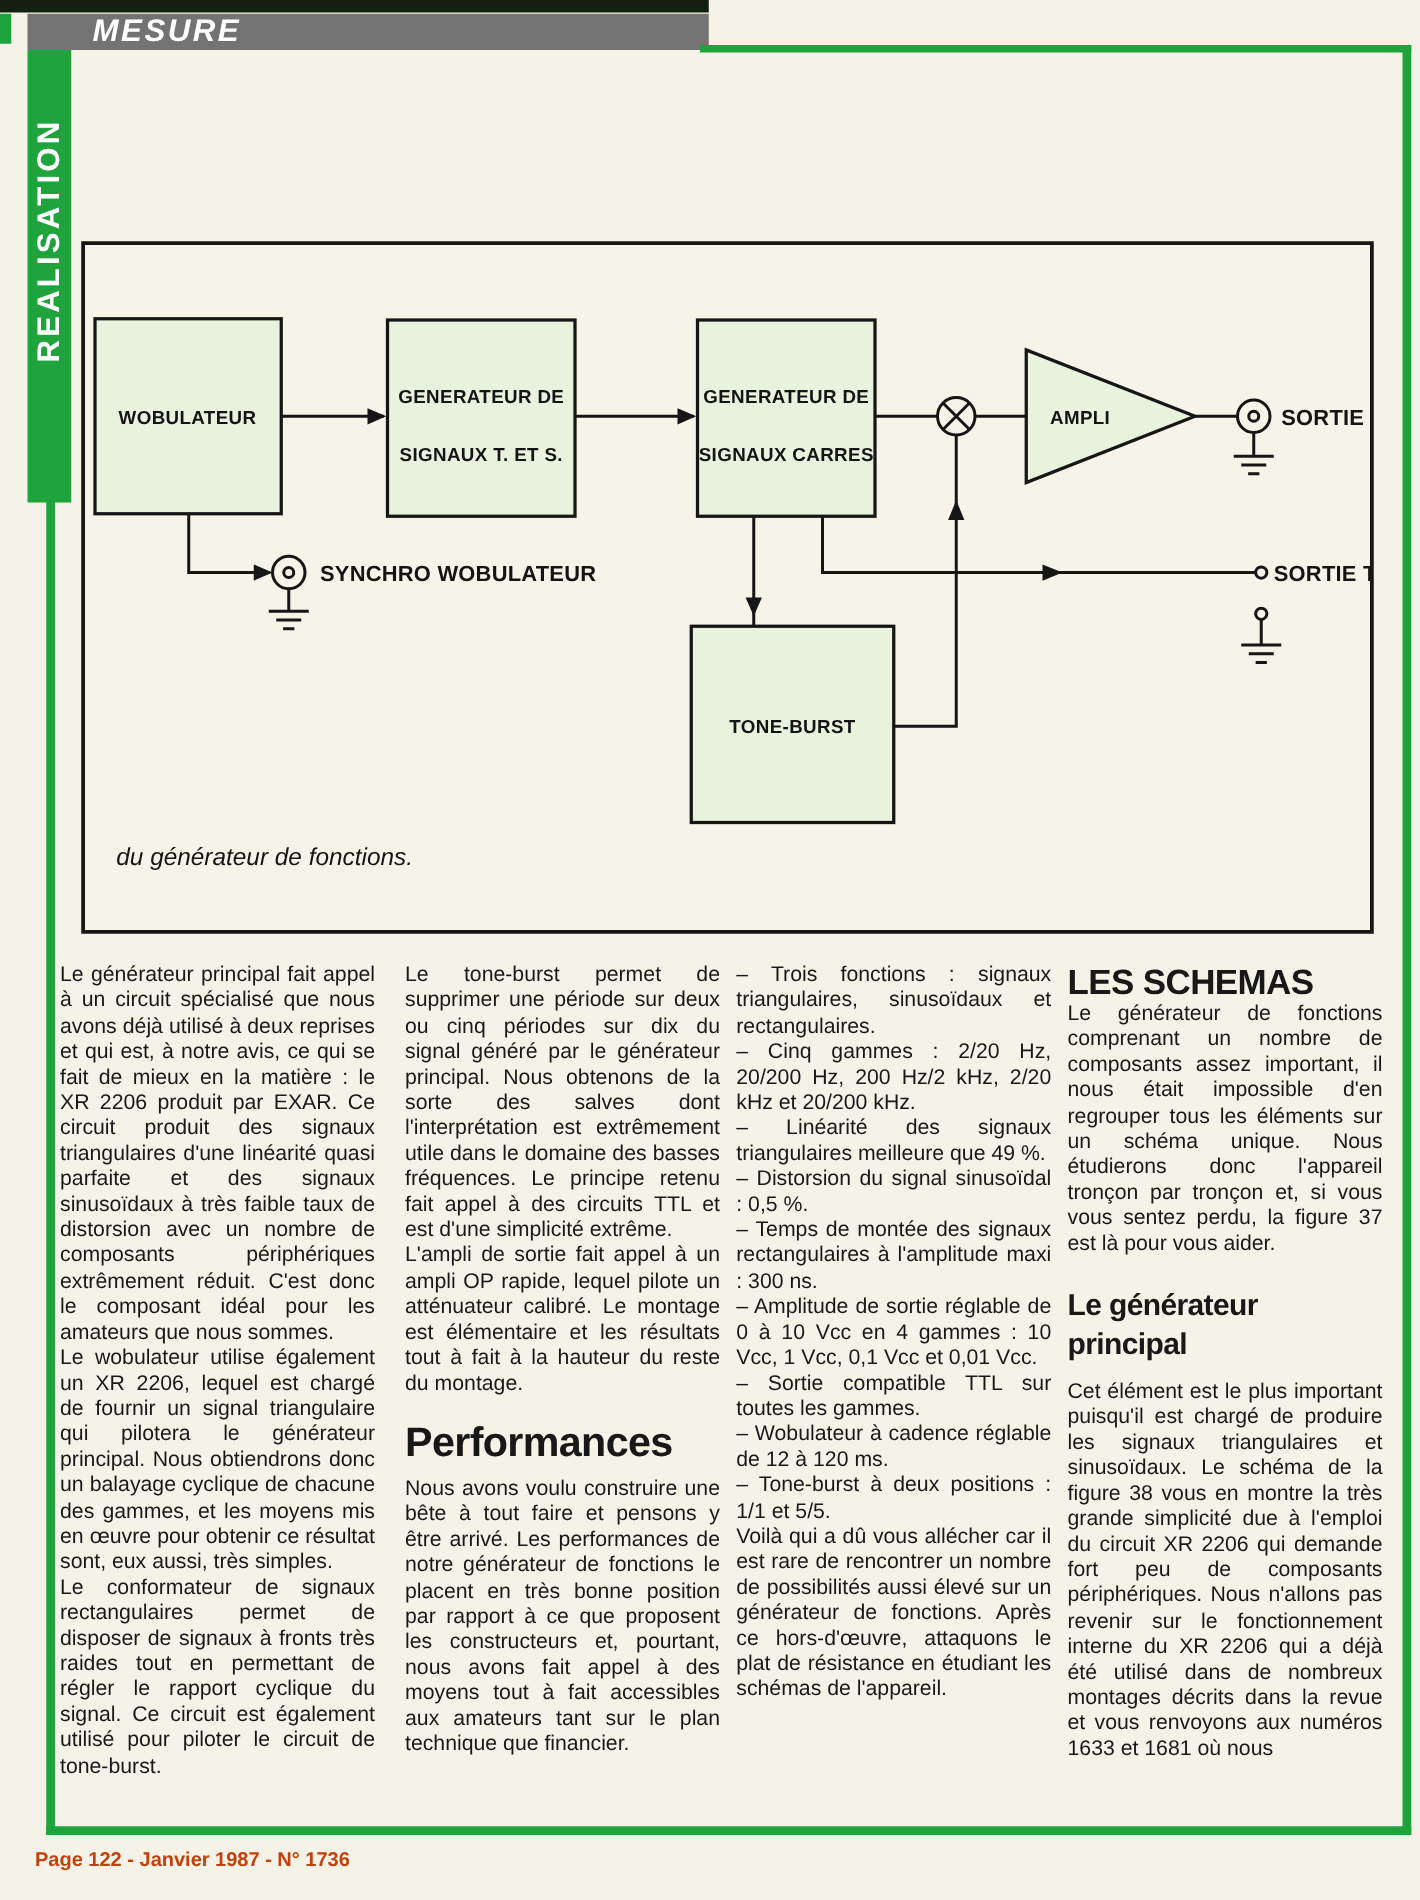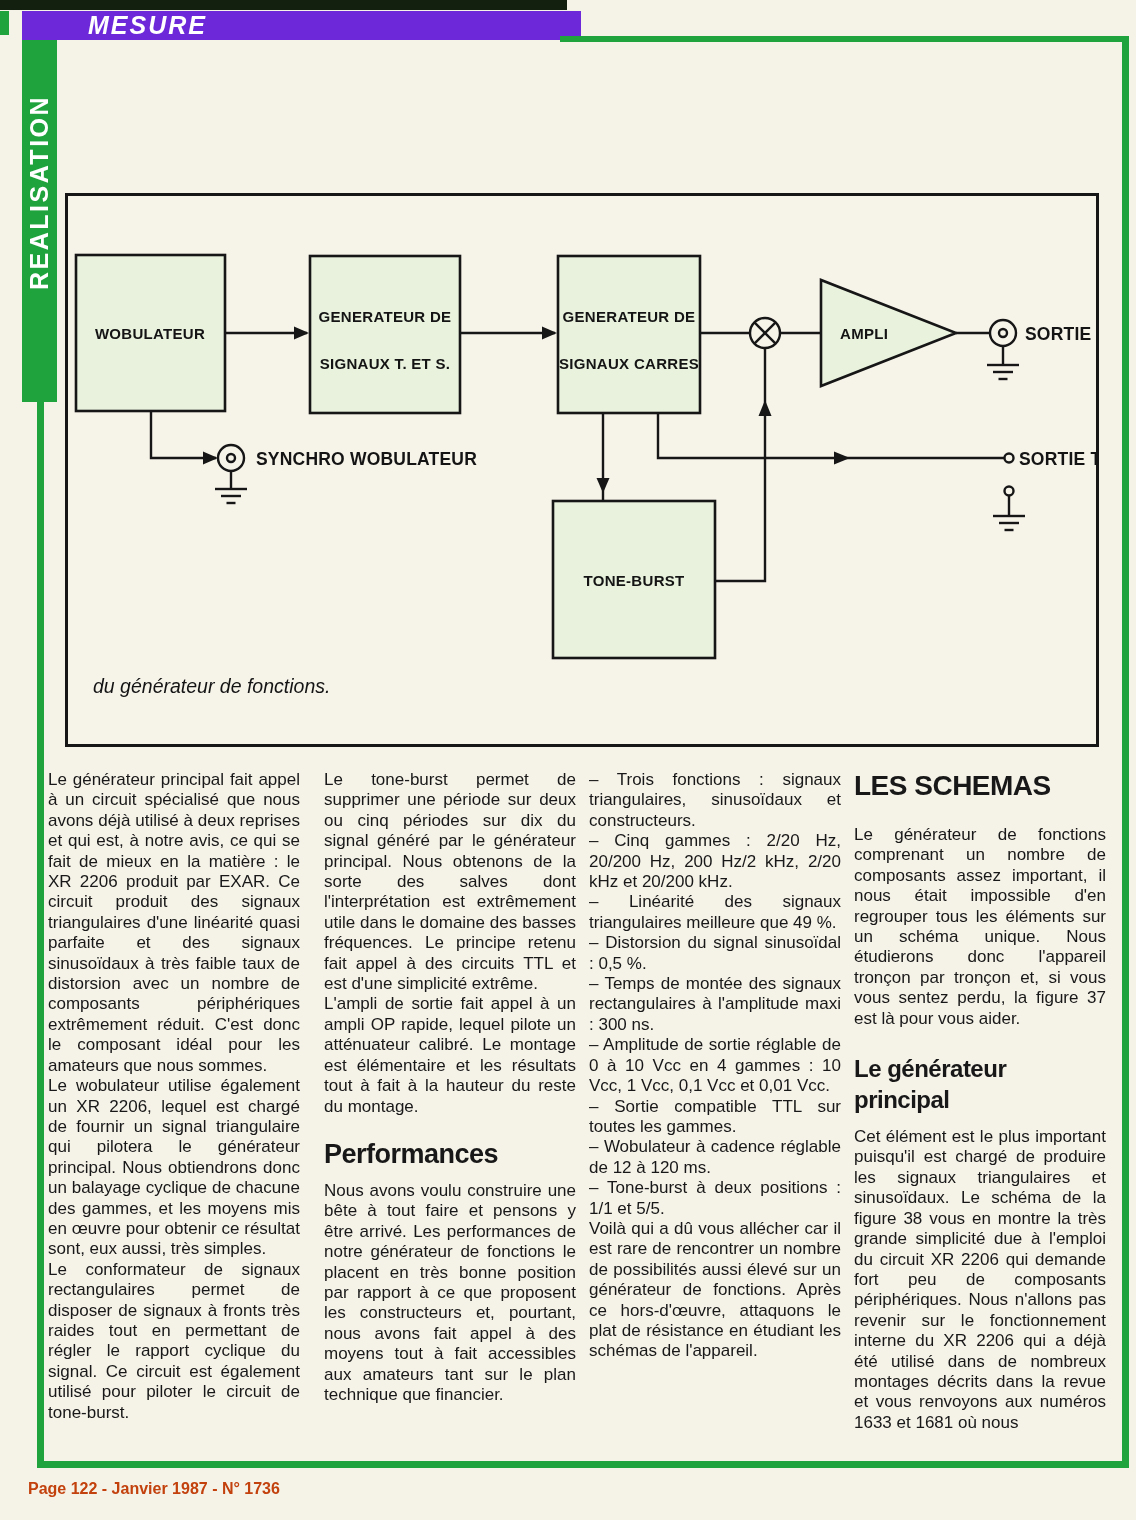--- a/index.html
+++ b/index.html
@@ -5,22 +5,22 @@
   html,body{margin:0;padding:0;}
   body{
     width:1136px;height:1520px;position:relative;overflow:hidden;
     background:#f5f2e8;color:#171717;
     font-family:"Liberation Sans", sans-serif;
   }
   .abs{position:absolute;}
   
   .top-strip{left:0;top:0;width:567px;height:10px;background:#13200f;}
   .left-sliver{left:0;top:11px;width:9px;height:24px;background:#1fa33c;}
-  .mesure-bar{left:22px;top:11px;width:545px;height:29px;background:#6d28d9;
-    display:flex;align-items:center;padding-left:14px;}
+  .mesure-bar{left:22px;top:11px;width:545px;height:29px;background:#737373;
+    display:flex;align-items:center;}
   .mesure-bar span{
     font-weight:bold;font-style:italic;font-size:25px;letter-spacing:2px;
     color:#ffffff;padding-left:52px;}
   .header-line{left:560px;top:36px;width:569px;height:6px;background:#1fa33c;}
   .sidebar-bar{left:22px;top:40px;width:35px;height:362px;background:#1fa33c;}
   .sidebar-text{
     left:22px;top:46px;width:35px;height:244px;
     writing-mode:vertical-rl;transform:rotate(180deg);
     display:flex;align-items:center;justify-content:flex-start;
     color:#fff;font-weight:bold;font-size:25px;letter-spacing:2.5px;}
@@ -37,24 +37,24 @@
   .blk{fill:#e8f2dd;stroke:#161616;stroke-width:2.6;}
   .wire{stroke:#161616;stroke-width:2.4;fill:none;}
   .ah{fill:#161616;stroke:none;}
   .blk-label{font-size:15px;letter-spacing:.3px;}
   .out-label{font-size:17.5px;letter-spacing:.2px;}
   
   .col{position:absolute;top:770px;width:252px;
     font-size:17px;line-height:20.4px;text-align:justify;color:#181818;}
   .col p{margin:0;}
   .col1{left:48px;} .col2{left:324px;} .col3{left:589px;} .col4{left:854px;}
-  .h-mid{font-size:27px;font-weight:bold;letter-spacing:-0.5px;line-height:30px;
+  .h-mid{font-size:33px;font-weight:bold;letter-spacing:-0.5px;line-height:30px;
     text-align:left;margin:22px 0 12px 0;}
   .h-top{font-size:28px;font-weight:bold;letter-spacing:-0.5px;line-height:31px;
-    text-align:left;margin:0 0 24px 0;}
+    text-align:left;margin:0 0 0 0;}
   .h-sub{font-size:24px;font-weight:bold;letter-spacing:-0.5px;line-height:31px;
     text-align:left;margin:24px 0 12px 0;}
   
   .footer{left:28px;top:1480px;font-size:16px;font-weight:bold;color:#c2410c;}
 </style>
 </head>
 <body>
 
 <div class="abs top-strip"></div>
 <div class="abs left-sliver"></div>
@@ -158,21 +158,21 @@
 </div>
 
 <div class="col col2">
   <p>Le tone-burst permet de supprimer une période sur deux ou cinq périodes sur dix du signal généré par le générateur principal. Nous obtenons de la sorte des salves dont l'interprétation est extrêmement utile dans le domaine des basses fréquences. Le principe retenu fait appel à des circuits TTL et est d'une simplicité extrême.</p>
   <p>L'ampli de sortie fait appel à un ampli OP rapide, lequel pilote un atténuateur calibré. Le montage est élémentaire et les résultats tout à fait à la hauteur du reste du montage.</p>
   <div class="h-mid">Performances</div>
   <p>Nous avons voulu construire une bête à tout faire et pensons y être arrivé. Les performances de notre générateur de fonctions le placent en très bonne position par rapport à ce que proposent les constructeurs et, pourtant, nous avons fait appel à des moyens tout à fait accessibles aux amateurs tant sur le plan technique que financier.</p>
 </div>
 
 <div class="col col3">
-  <p>– Trois fonctions : signaux triangulaires, sinusoïdaux et constructeurs.</p>
+  <p>– Trois fonctions : signaux triangulaires, sinusoïdaux et rectangulaires.</p>
   <p>– Cinq gammes : 2/20 Hz, 20/200 Hz, 200 Hz/2 kHz, 2/20 kHz et 20/200 kHz.</p>
   <p>– Linéarité des signaux triangulaires meilleure que 49 %.</p>
   <p>– Distorsion du signal sinusoïdal : 0,5 %.</p>
   <p>– Temps de montée des signaux rectangulaires à l'amplitude maxi : 300 ns.</p>
   <p>– Amplitude de sortie réglable de 0 à 10 Vcc en 4 gammes : 10 Vcc, 1 Vcc, 0,1 Vcc et 0,01 Vcc.</p>
   <p>– Sortie compatible TTL sur toutes les gammes.</p>
   <p>– Wobulateur à cadence réglable de 12 à 120 ms.</p>
   <p>– Tone-burst à deux positions : 1/1 et 5/5.</p>
   <p>Voilà qui a dû vous allécher car il est rare de rencontrer un nombre de possibilités aussi élevé sur un générateur de fonctions. Après ce hors-d'œuvre, attaquons le plat de résistance en étudiant les schémas de l'appareil.</p>
 </div>

